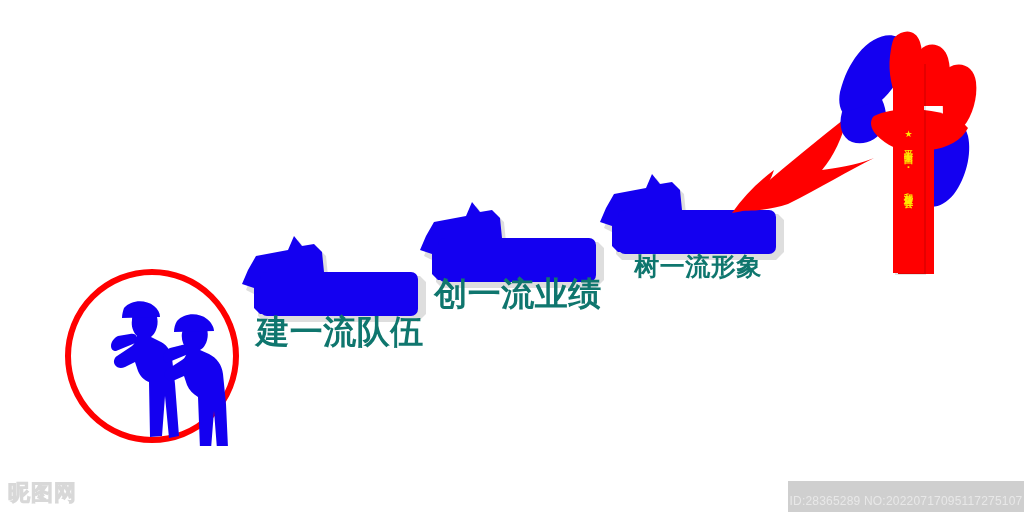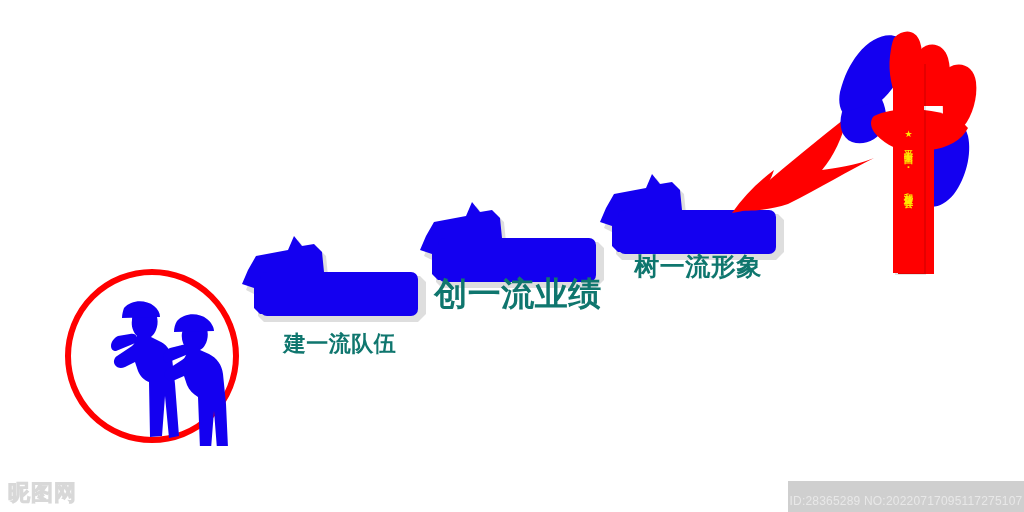--- a/index.html
+++ b/index.html
@@ -209,21 +209,21 @@
       <g transform="translate(4,4)" opacity="0.28">
         <path d="M12 40 L20 26 L52 20 L58 6 L66 16 L78 14 L86 22 L88 42
                  L180 42 L186 48 L186 80 L178 88 L24 88 L18 82 L18 62 L6 56 Z" fill="#8a8a8a"></path>
       </g>
 
       <path d="M12 40 L20 26 L52 20 L58 6 L66 16 L78 14 L86 22 L88 42
                L120 42 L120 84 L24 84 L18 78 L18 58 L6 54 Z" fill="#1400F0"></path>
 
       <rect x="24" y="42" width="158" height="44" rx="7" ry="7" fill="#1400F0"></rect>
     </svg>
-    <div class="step-label" style="left:30px; top:60px; width:148px; height:40px; font-size:22px;">建一流队伍</div>
+    <div class="step-label" style="left:30px; top:48px; width:148px; height:40px; font-size:33px;">建一流队伍</div>
   </div>
 
   <div class="step" id="step-2" style="left:414px; top:196px;">
     <svg width="200" height="110" viewBox="0 0 200 110">
       <g transform="translate(4,4)" opacity="0.28">
         <path d="M12 40 L20 26 L52 20 L58 6 L66 16 L78 14 L86 22 L88 42
                  L180 42 L186 48 L186 80 L178 88 L24 88 L18 82 L18 62 L6 56 Z" fill="#8a8a8a"></path>
       </g>
       <path d="M12 40 L20 26 L52 20 L58 6 L66 16 L78 14 L86 22 L88 42
                L120 42 L120 84 L24 84 L18 78 L18 58 L6 54 Z" fill="#1400F0"></path>

